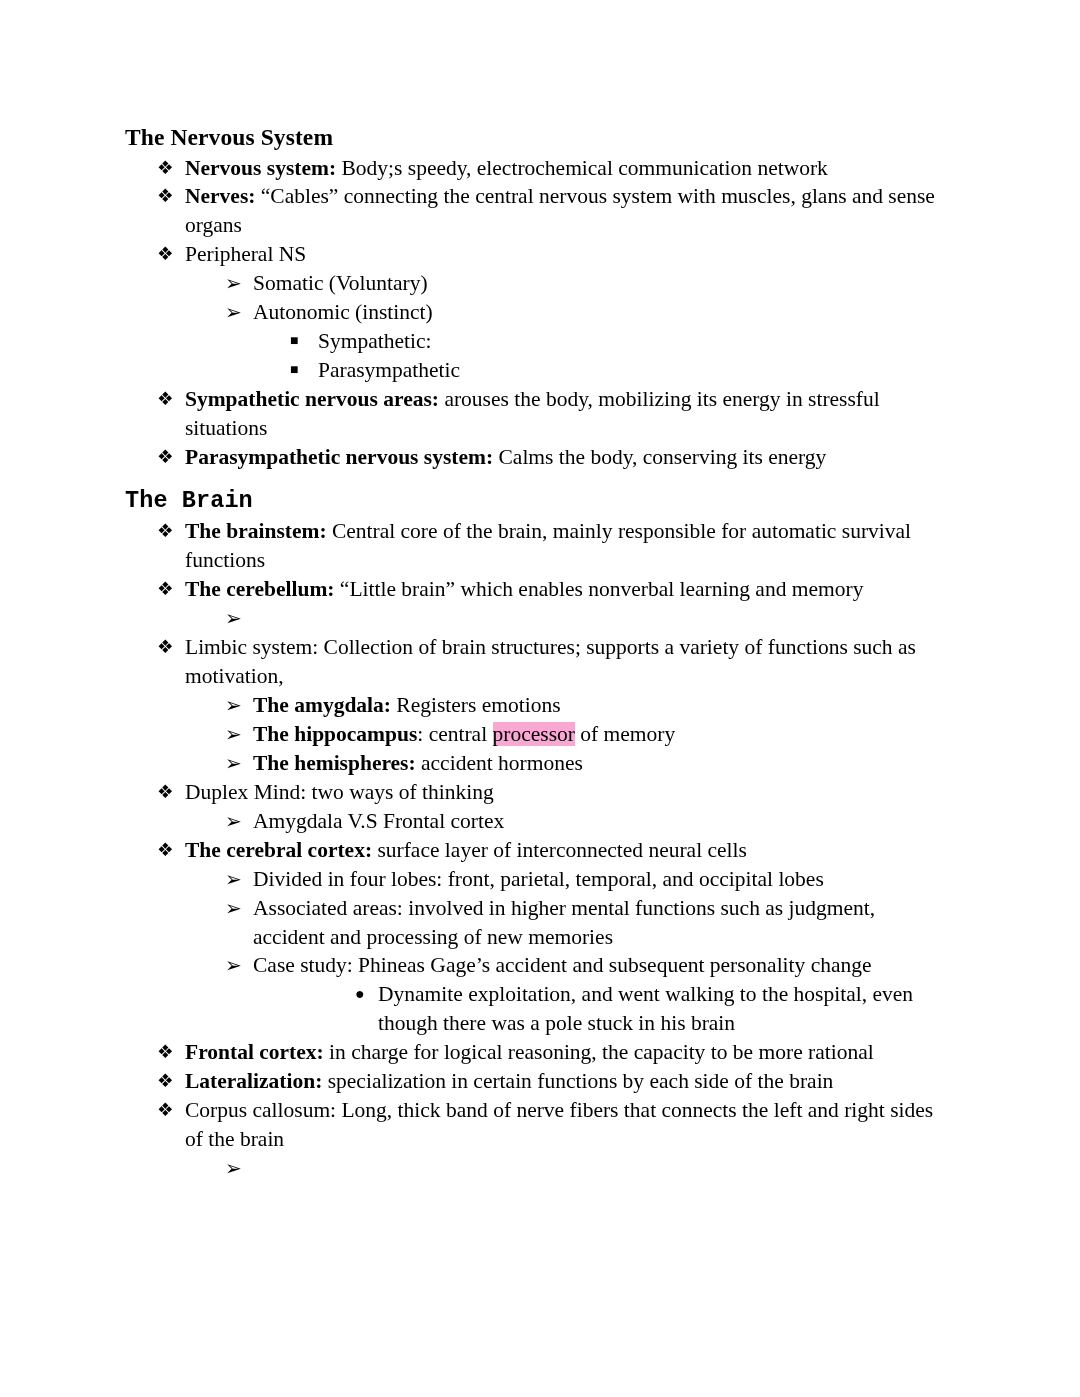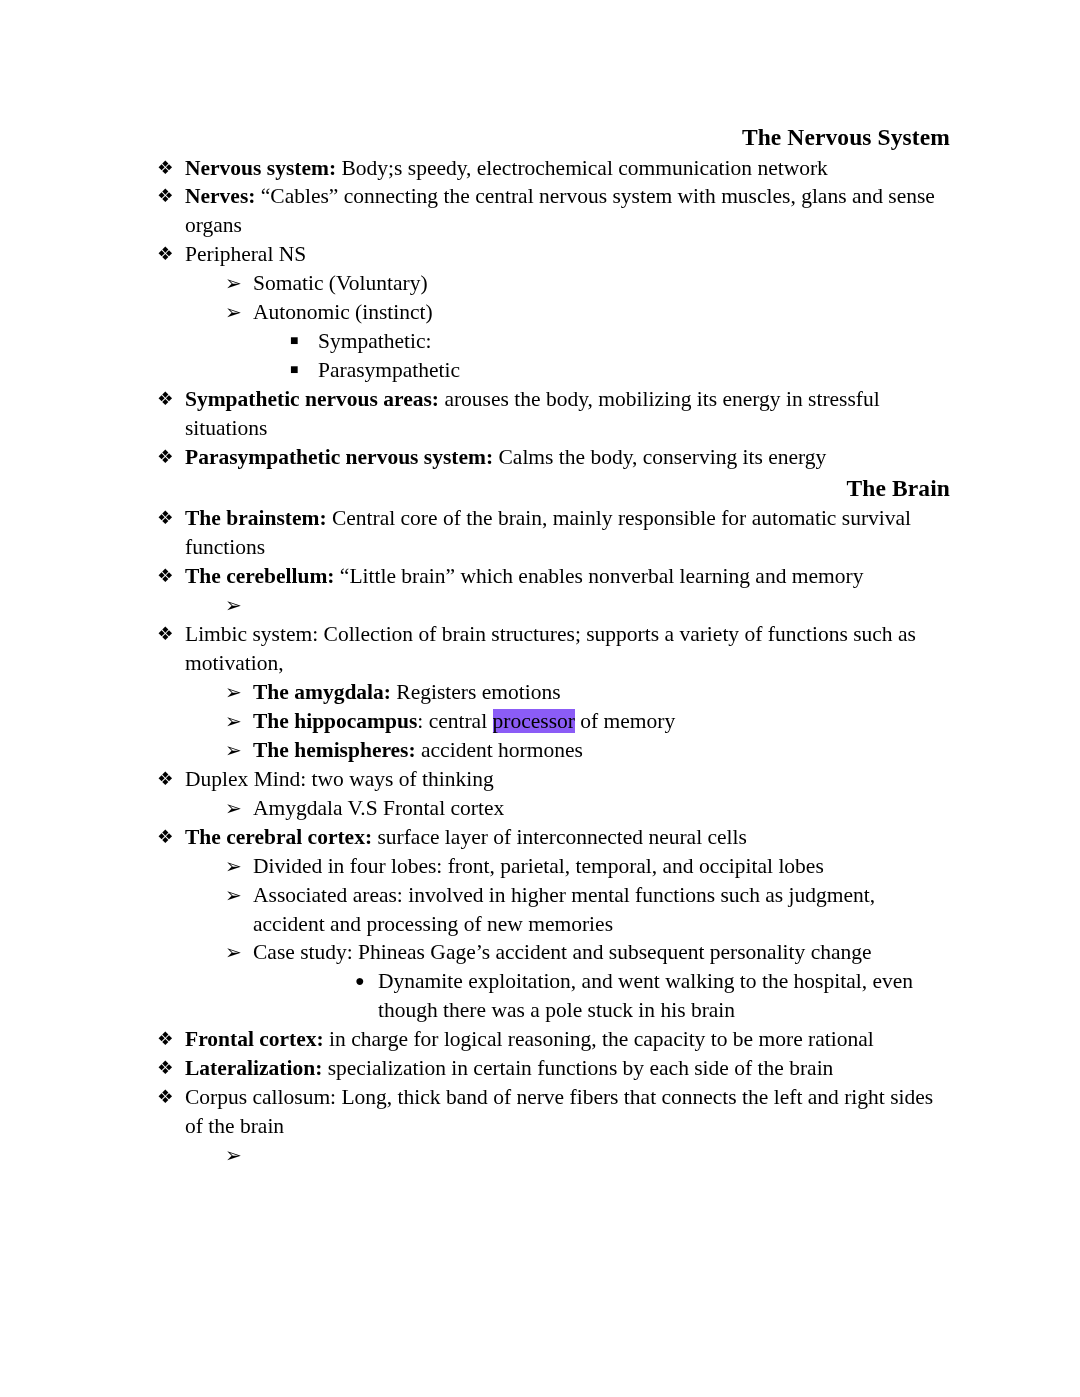--- a/index.html
+++ b/index.html
@@ -29,24 +29,24 @@
     width: 825px;
   }
 
   
   .heading {
     font-size: 23.5px;
     font-weight: bold;
     line-height: 1.30;
     margin: 0 0 1px 0;
     letter-spacing: 0.1px;
-    text-align: right;
   }
   .heading.second {
-    margin-top: 1px;
+    margin-top: 14px;
+    font-family: Liberation Mono, monospace;
   }
 
   
   .item {
     display: flex;
     align-items: flex-start;
     font-size: 21.5px;
     line-height: 1.345;
     margin: 0;
   }
@@ -88,21 +88,21 @@
   
   .lvl4 { padding-left: 230px; }
   .lvl4 > .bullet {
     width: 23px;
     font-size: 16px;
     line-height: 1.78;
   }
 
   .b { font-weight: bold; }
   .hl {
-    background-color: #8b5cf6;
+    background-color: #f9a8d4;
   }
 </style>
 </head>
 <body>
 
 <div class="page">
   <div class="doc-body">
       <div class="heading">The Nervous System</div>
       <div class="item lvl1">
         <span class="bullet">❖</span>

